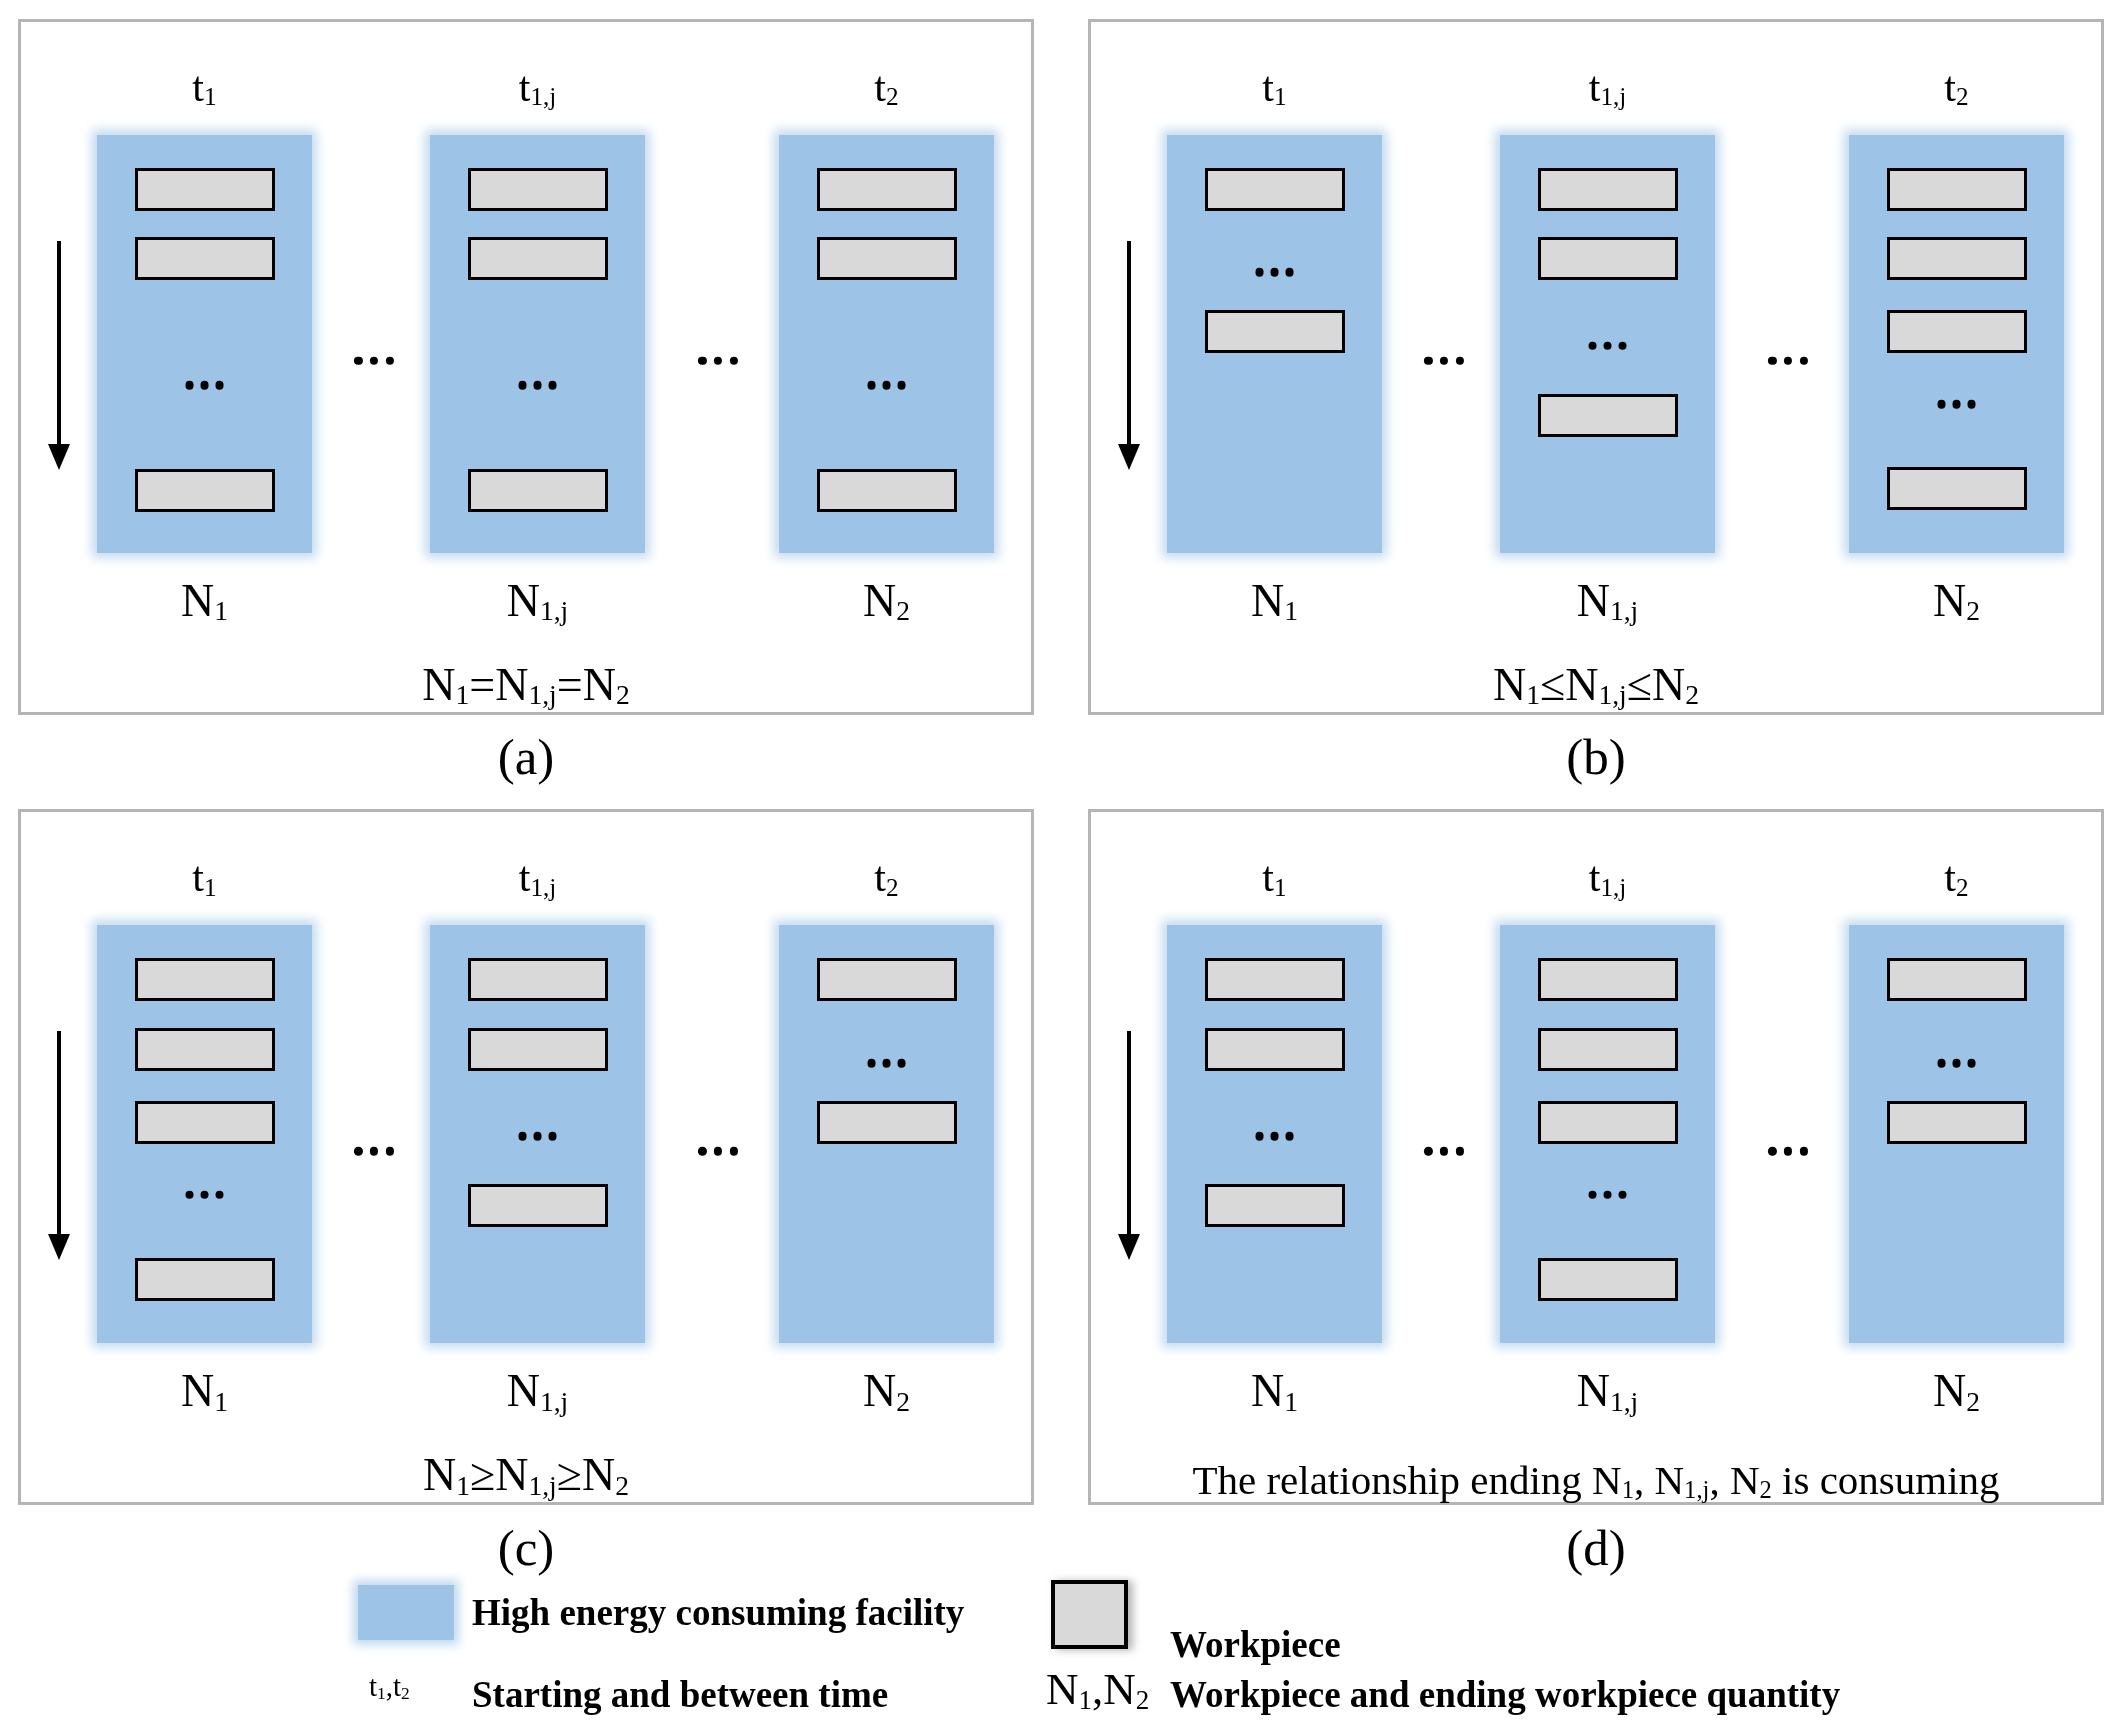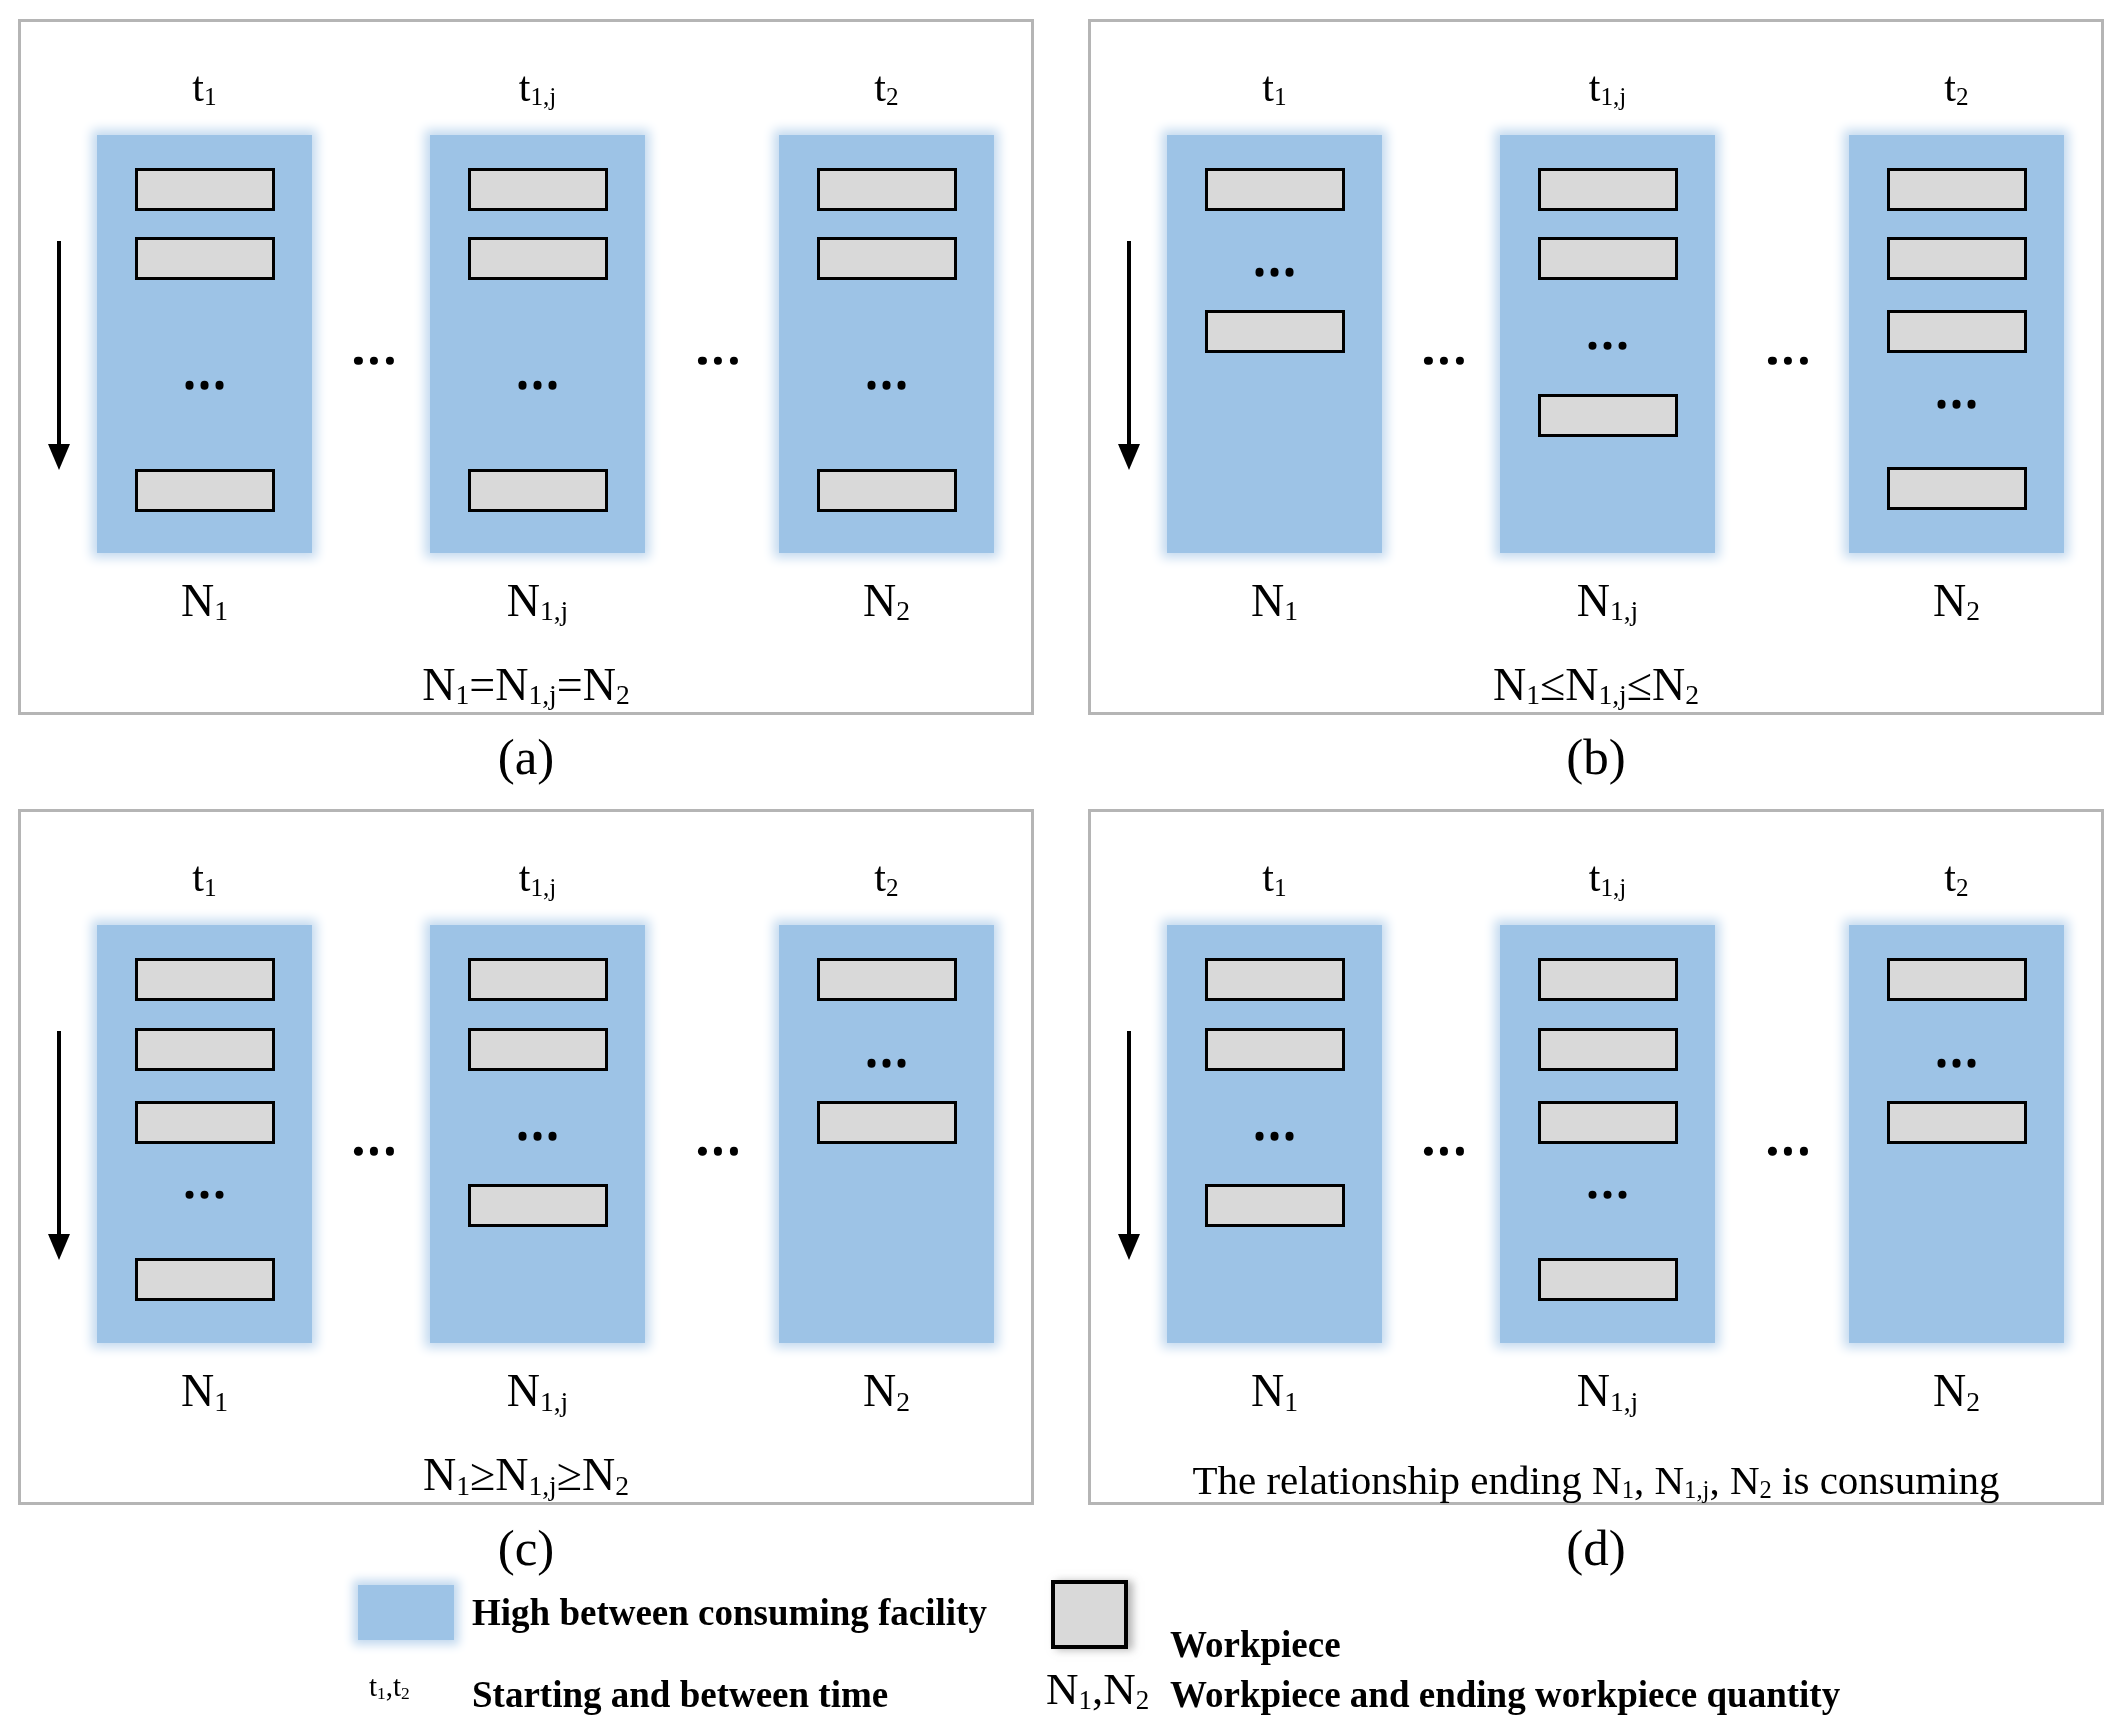--- a/index.html
+++ b/index.html
@@ -291,21 +291,21 @@
         </div>
         <div class="n-label" style="left: 76px;"><span><span>N</span><span class="sub">1</span></span></div>
         <div class="n-label" style="left: 409px;"><span><span>N</span><span class="sub">1,j</span></span></div>
         <div class="n-label" style="left: 758px;"><span><span>N</span><span class="sub">2</span></span></div>
         <div class="relation long"><span>The relationship ending </span><span><span>N</span><span class="sub">1</span></span><span>, </span><span><span>N</span><span class="sub">1,j</span></span><span>, </span><span><span>N</span><span class="sub">2</span></span><span> is consuming</span></div>
       </div>
       <div class="panel-letter" style="left: 1088px; top: 1522px;">(d)</div>
     </div>
 
   <div class="lg-swatch-facility"></div>
-  <div class="lg-label" style="left:472px; top:1593px;">High between consuming facility</div>
+  <div class="lg-label" style="left:472px; top:1593px;">High energy consuming facility</div>
 
   <div class="lg-swatch-workpiece"></div>
   <div class="lg-label" style="left:1170px; top:1593px;margin-top:32px;">Workpiece</div>
 
   <div class="lg-sym" id="sym-time" style="left:369px; top:1671px;"><span><span>t</span><span class="sub">1</span></span><span>,</span><span><span>t</span><span class="sub">2</span></span></div>
   <div class="lg-label" style="left:472px; top:1675px;">Starting and between time</div>
 
   <div class="lg-sym" id="sym-quantity" style="left:1046px; top:1665px; font-size:45px;"><span><span>N</span><span class="sub">1</span></span><span>,</span><span><span>N</span><span class="sub">2</span></span></div>
   <div class="lg-label" style="left:1170px; top:1675px;">Workpiece and ending workpiece quantity</div>
 </div>

